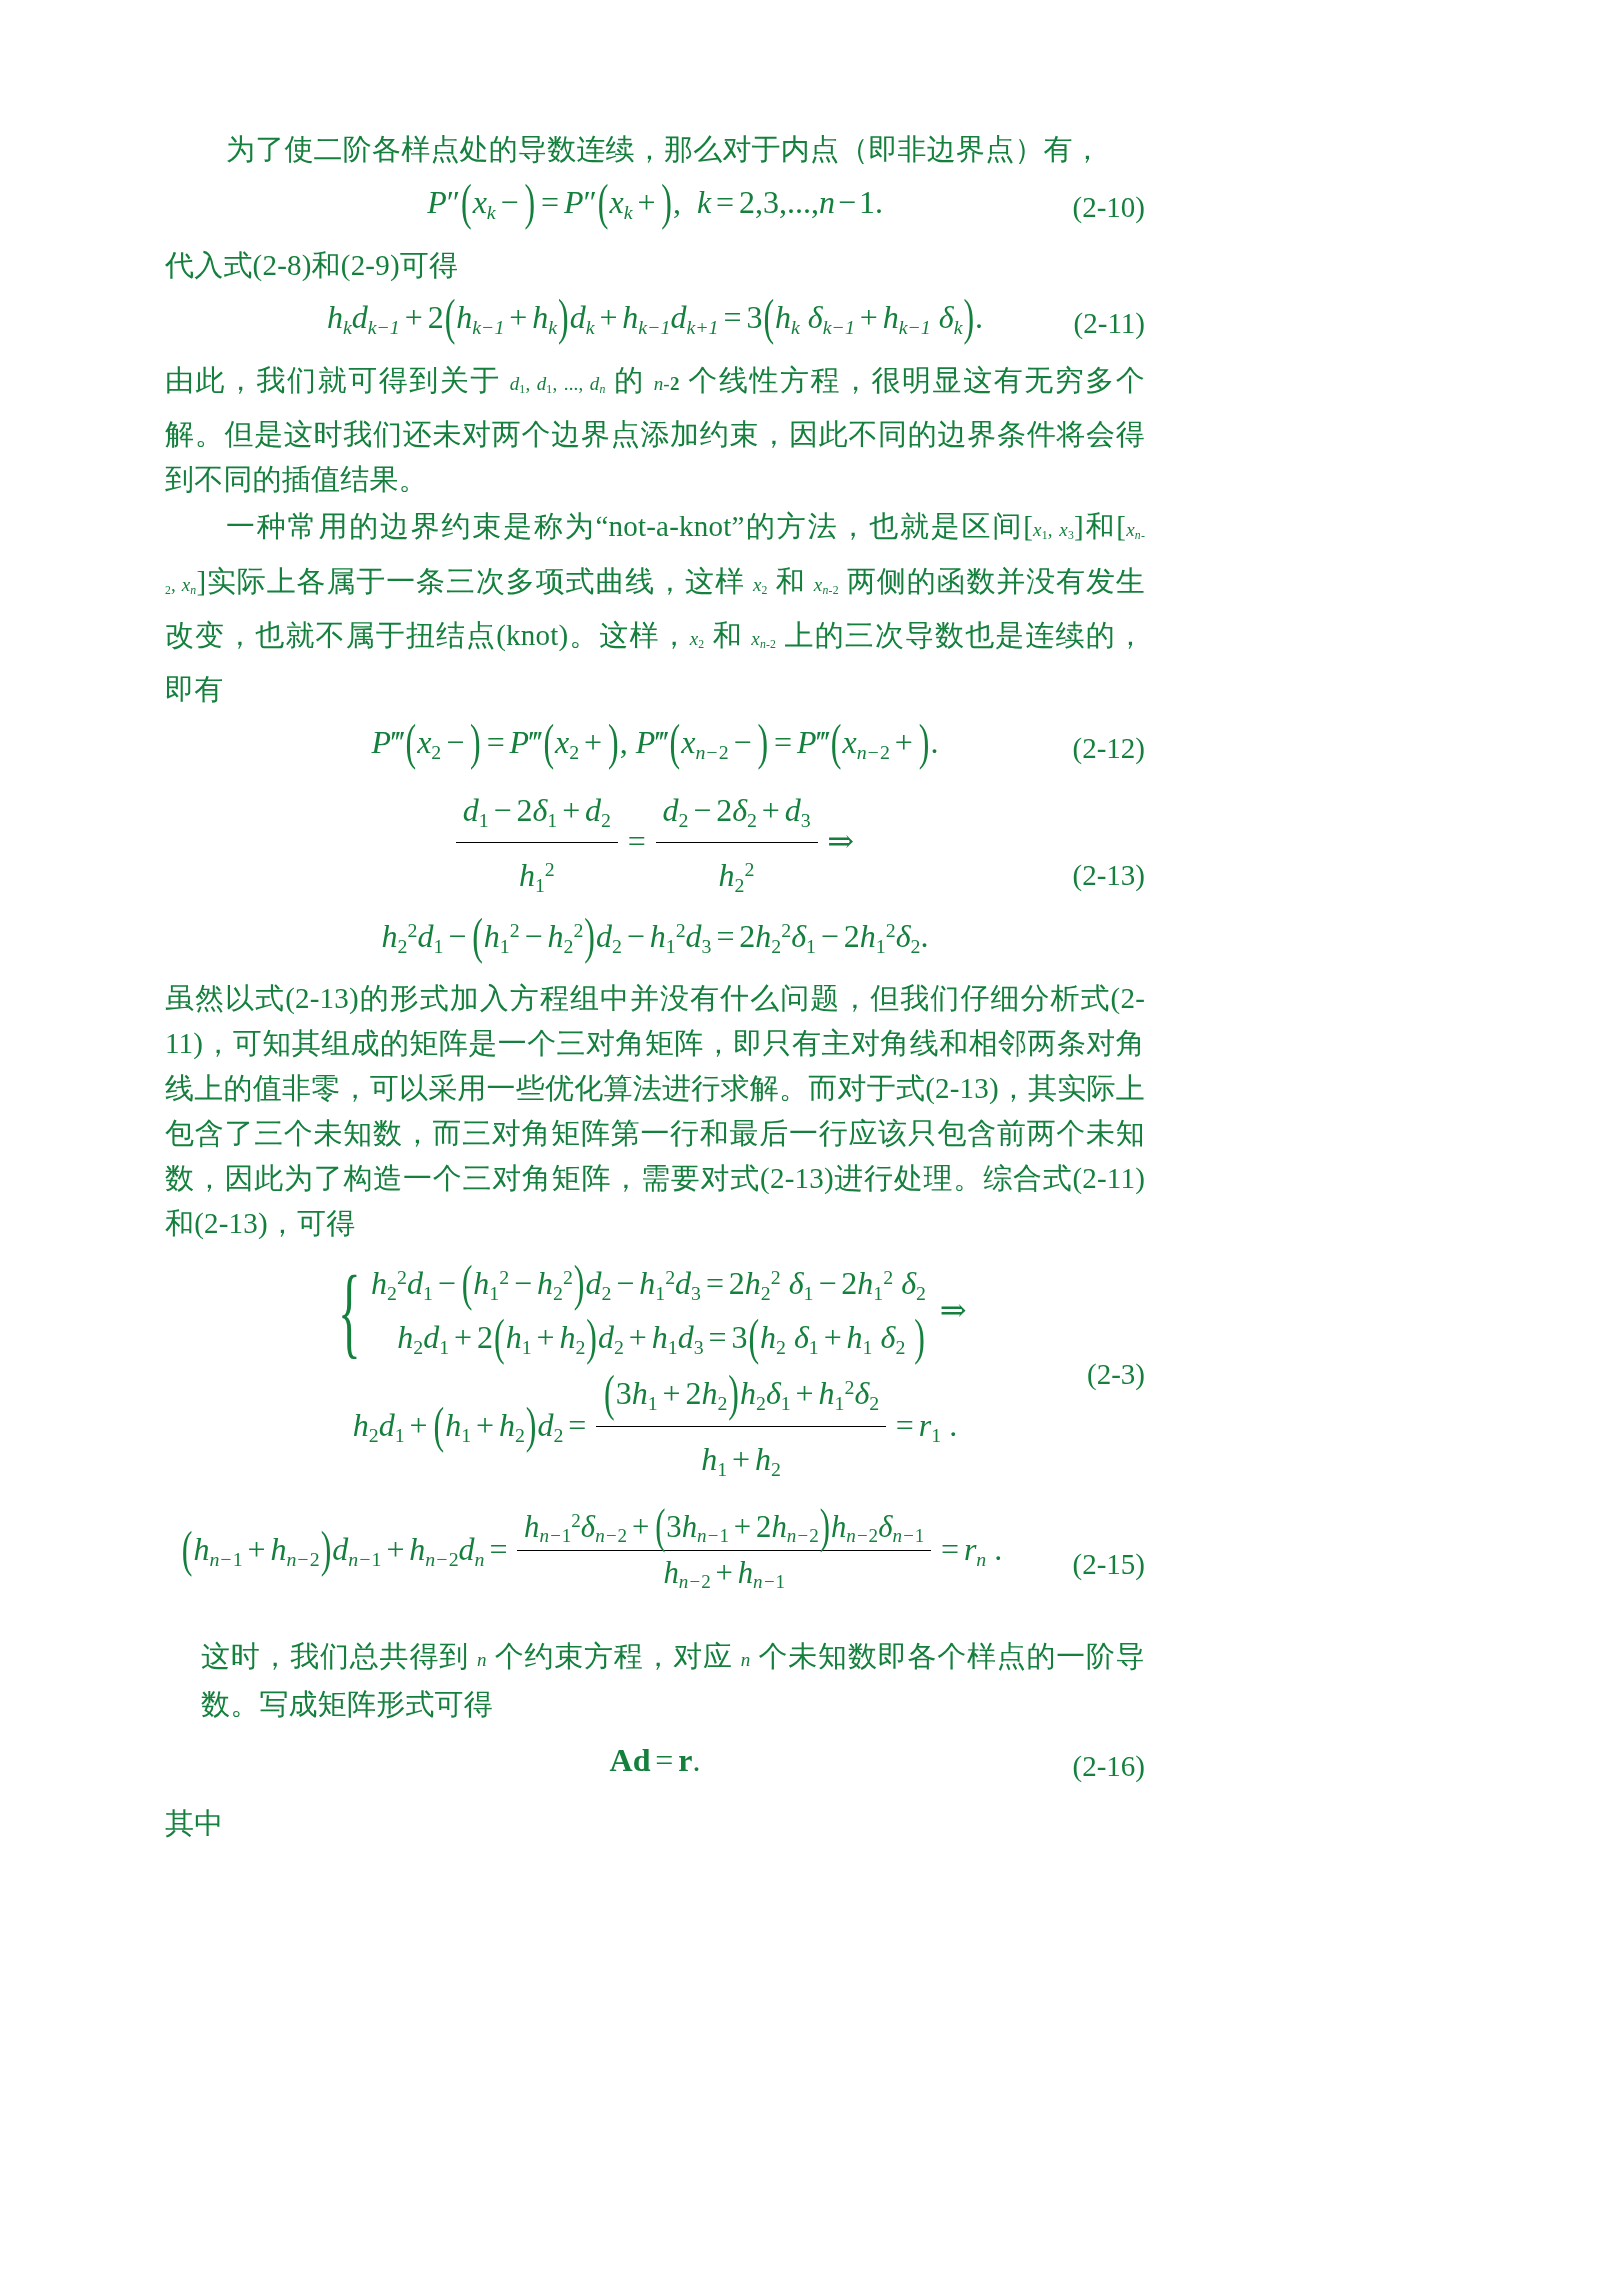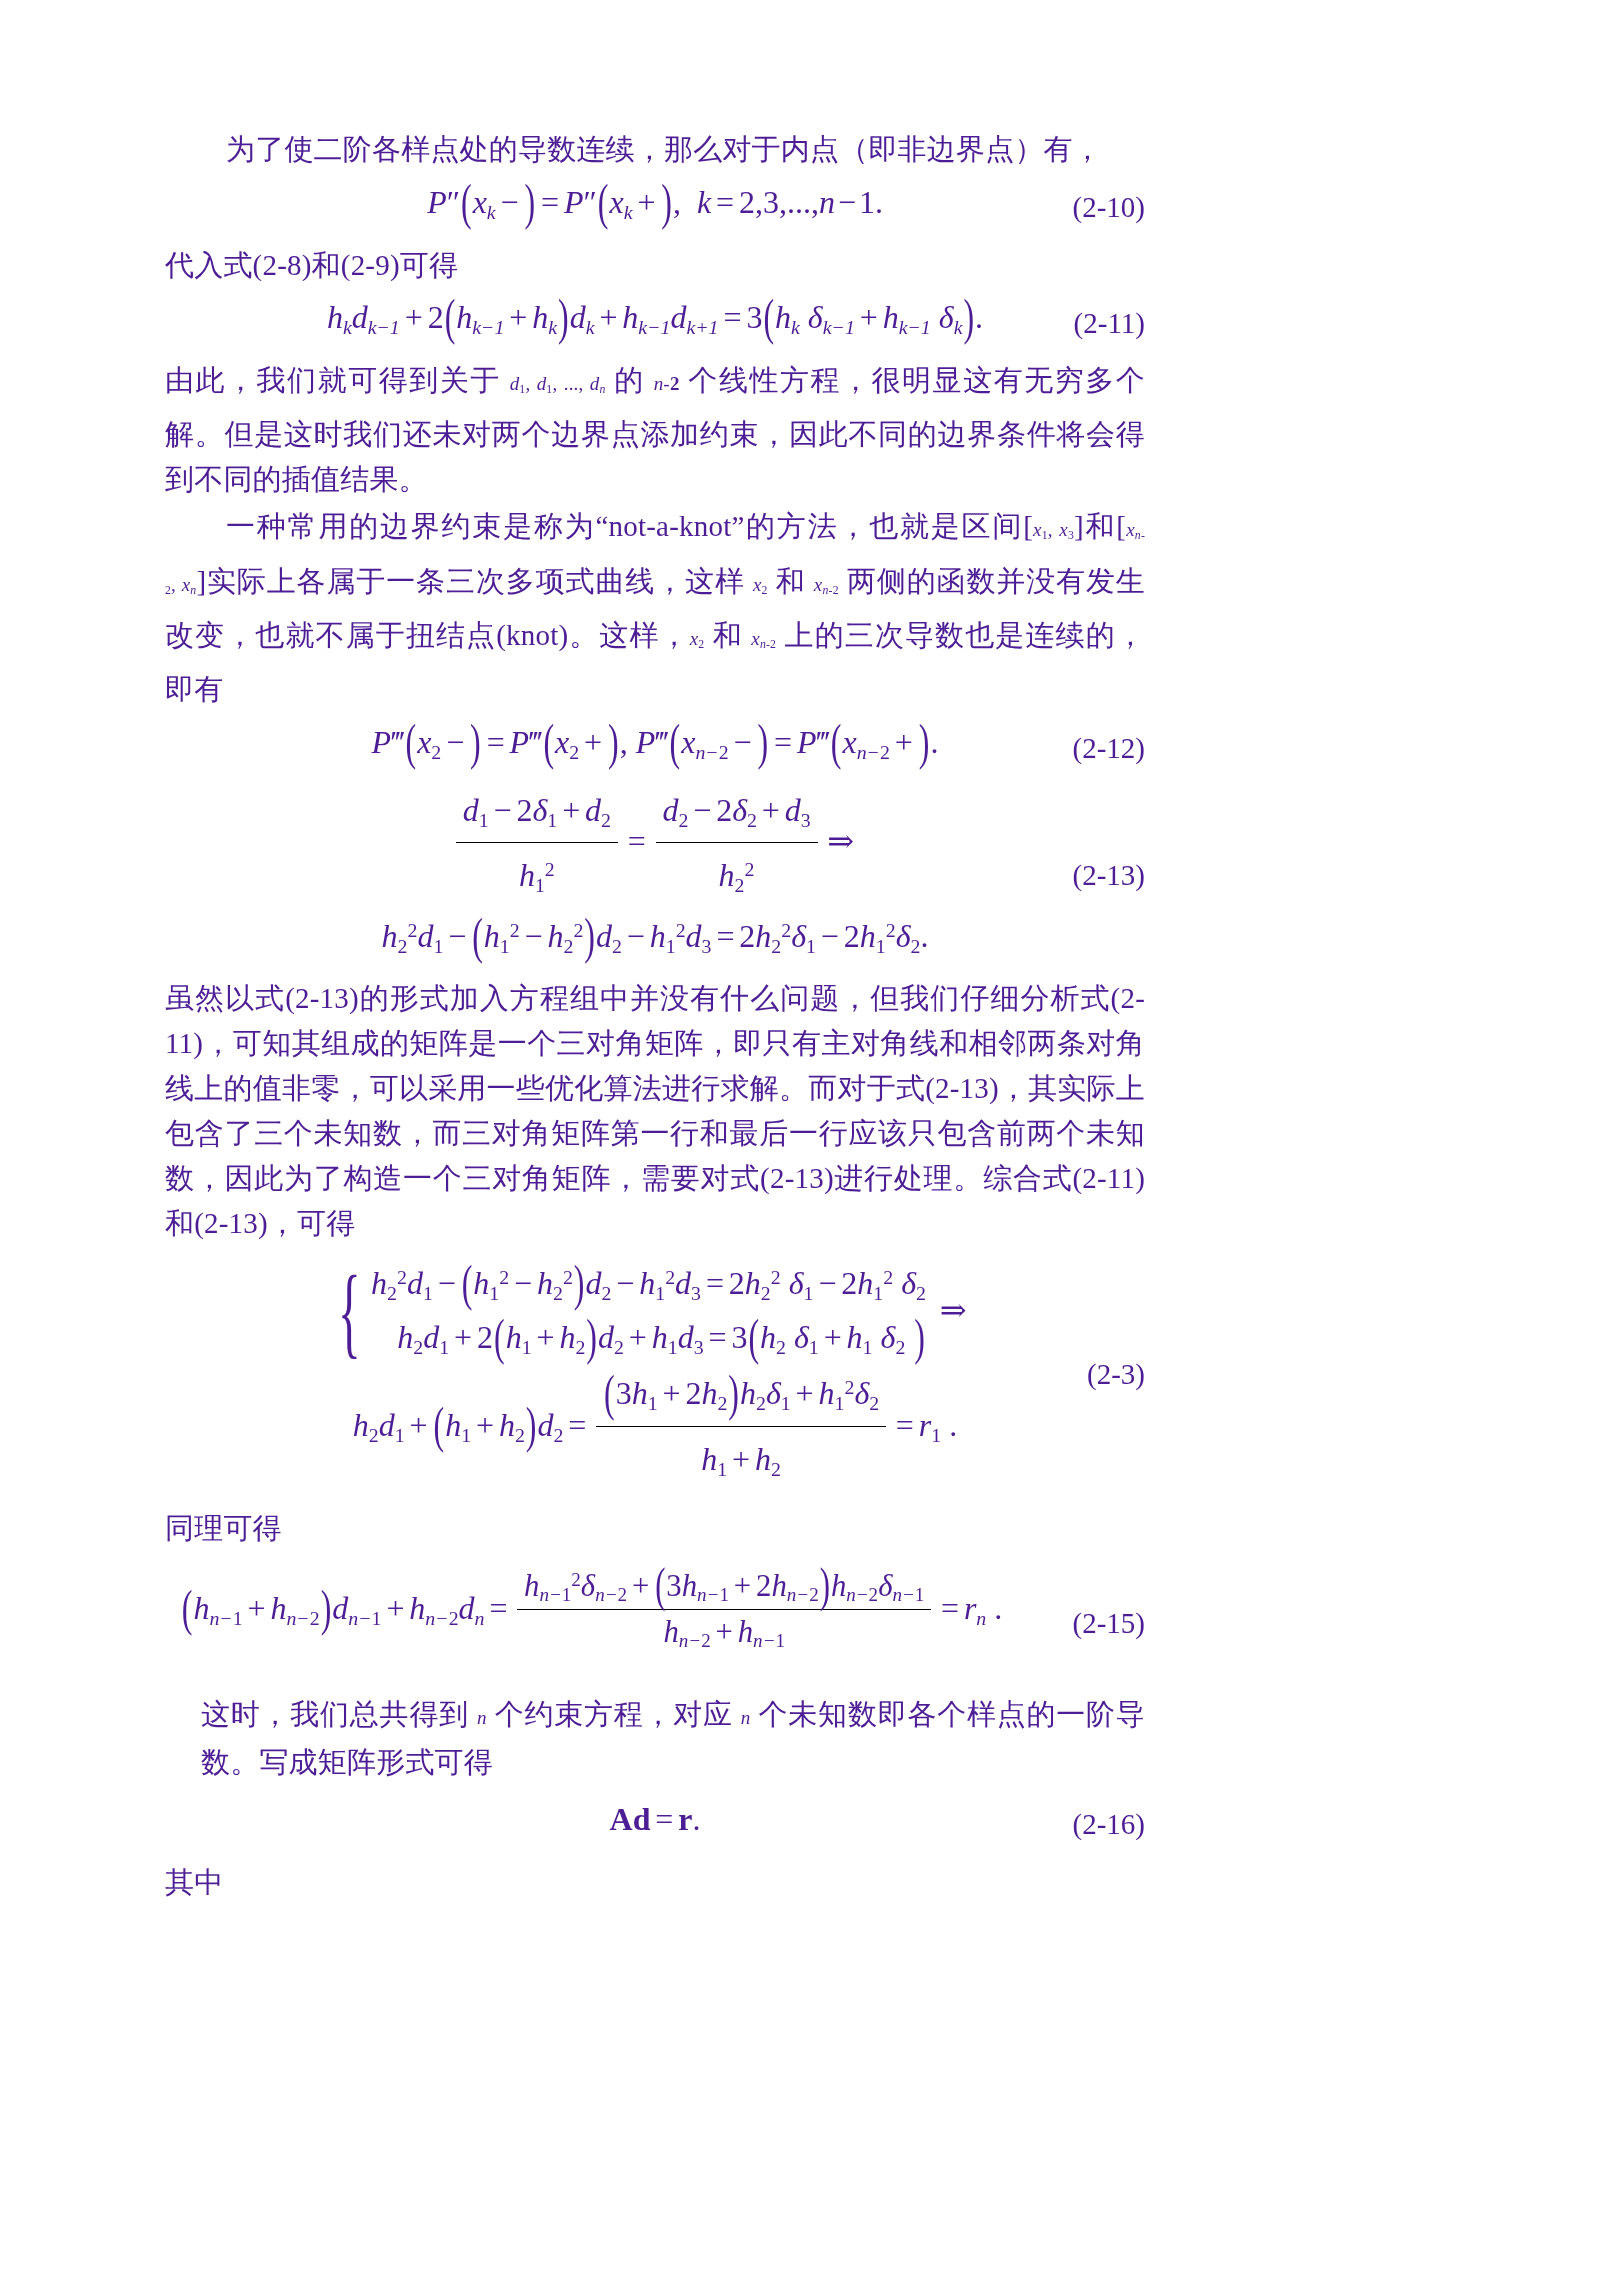--- a/index.html
+++ b/index.html
@@ -7,21 +7,21 @@
     padding: 0;
     background: #ffffff;
   }
   .page {
     position: relative;
     width: 1621px;
     height: 2293px;
     background: #ffffff;
     margin: 0 auto;
     font-family: "Liberation Serif", "DejaVu Serif", serif;
-    color: #4c1d95;
+    color: #15803d;
     overflow: hidden;
   }
   .body-col {
     position: absolute;
     left: 165px;
     top: 127px;
     width: 980px;
   }
 
   
@@ -204,21 +204,20 @@
             </span>
           </div>
           <div style="line-height:1.9;">
             <span class="mi">h<sub class="rmn">2</sub></span><span class="mi">d<sub class="rmn">1</sub></span><span class="mo">+</span><span class="pbig">(</span><span class="mi">h<sub class="rmn">1</sub></span><span class="mo">+</span><span class="mi">h<sub class="rmn">2</sub></span><span class="pbig">)</span><span class="mi">d<sub class="rmn">2</sub></span><span class="mo">=</span><span class="frac"><span class="num"><span class="pbig">(</span><span class="mn">3</span><span class="mi">h<sub class="rmn">1</sub></span><span class="mo">+</span><span class="mn">2</span><span class="mi">h<sub class="rmn">2</sub></span><span class="pbig">)</span><span class="mi">h<sub class="rmn">2</sub></span><span class="mi">δ<sub class="rmn">1</sub></span><span class="mo">+</span><span class="mi">h<sub class="rmn">1</sub><sup class="rmn">2</sup></span><span class="mi">δ<sub class="rmn">2</sub></span></span><span class="den"><span class="mi">h<sub class="rmn">1</sub></span><span class="mo">+</span><span class="mi">h<sub class="rmn">2</sub></span></span></span><span class="mo">=</span><span class="mi">r<sub class="rmn">1</sub></span>&nbsp;<span class="mn">.</span>
           </div>
         </div>
       </div>
       <span class="eqtag">(2-3)</span>
     </div>
 
-    <p class="para" style="margin-top:13.7px;"><span>同理可得</span></p>
 
     <div class="eqrow" style="min-height:108px; margin-top:17.6px;">
       <div class="eqbody" style="padding-right:127px;">
         <span class="pbig">(</span><span class="mi">h<sub>n−<span class="rmn">1</span></sub></span><span class="mo">+</span><span class="mi">h<sub>n−<span class="rmn">2</span></sub></span><span class="pbig">)</span><span class="mi">d<sub>n−<span class="rmn">1</span></sub></span><span class="mo">+</span><span class="mi">h<sub>n−<span class="rmn">2</span></sub></span><span class="mi">d<sub>n</sub></span><span class="mo">=</span><span class="frac small"><span class="num"><span class="mi">h<sub>n−<span class="rmn">1</span></sub><sup class="rmn">2</sup></span><span class="mi">δ<sub>n−<span class="rmn">2</span></sub></span><span class="mo">+</span><span class="pbig">(</span><span class="mn">3</span><span class="mi">h<sub>n−<span class="rmn">1</span></sub></span><span class="mo">+</span><span class="mn">2</span><span class="mi">h<sub>n−<span class="rmn">2</span></sub></span><span class="pbig">)</span><span class="mi">h<sub>n−<span class="rmn">2</span></sub></span><span class="mi">δ<sub>n−<span class="rmn">1</span></sub></span></span><span class="den"><span class="mi">h<sub>n−<span class="rmn">2</span></sub></span><span class="mo">+</span><span class="mi">h<sub>n−<span class="rmn">1</span></sub></span></span></span><span class="mo">=</span><span class="mi">r<sub>n</sub></span>&nbsp;<span class="mn">.</span>
       </div>
       <span class="eqtag">(2-15)</span>
     </div>
 
     <p class="para" style="margin-top:15.7px;margin-left:36px;"><span>这时，我们总共得到 </span><span class="im"><span class="mi">n</span></span><span> 个约束方程，对应 </span><span class="im"><span class="mi">n</span></span><span> 个未知数即各个样点的一阶导数。写成矩阵形式可得</span></p>
 

